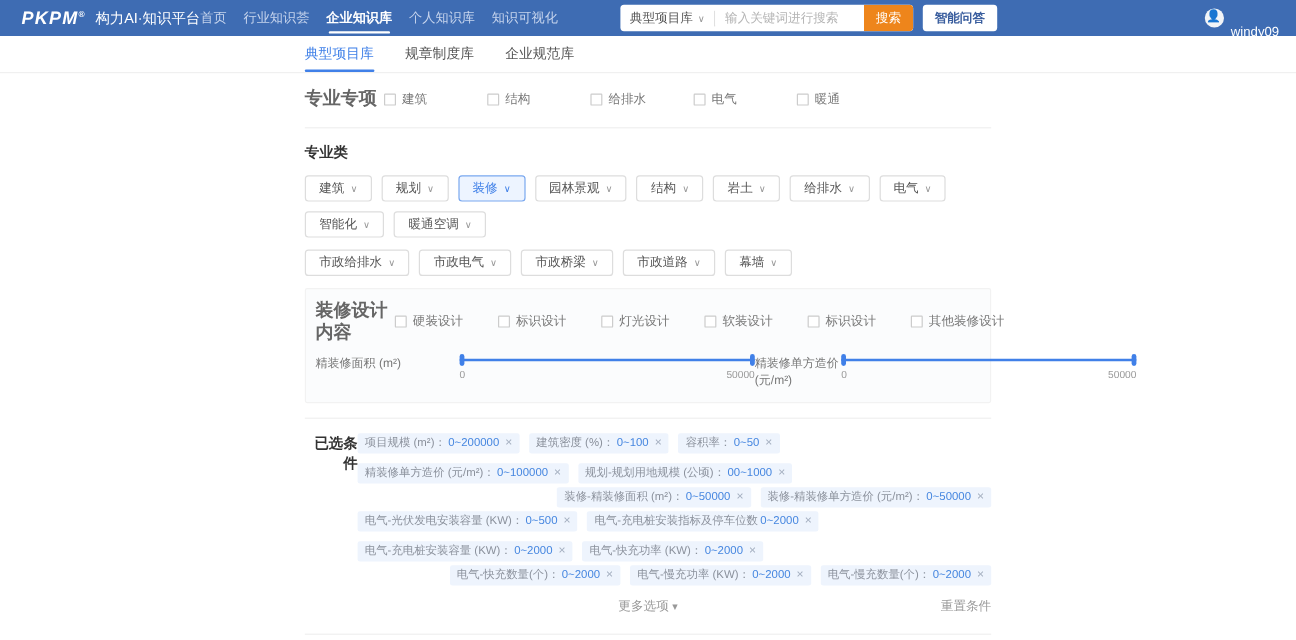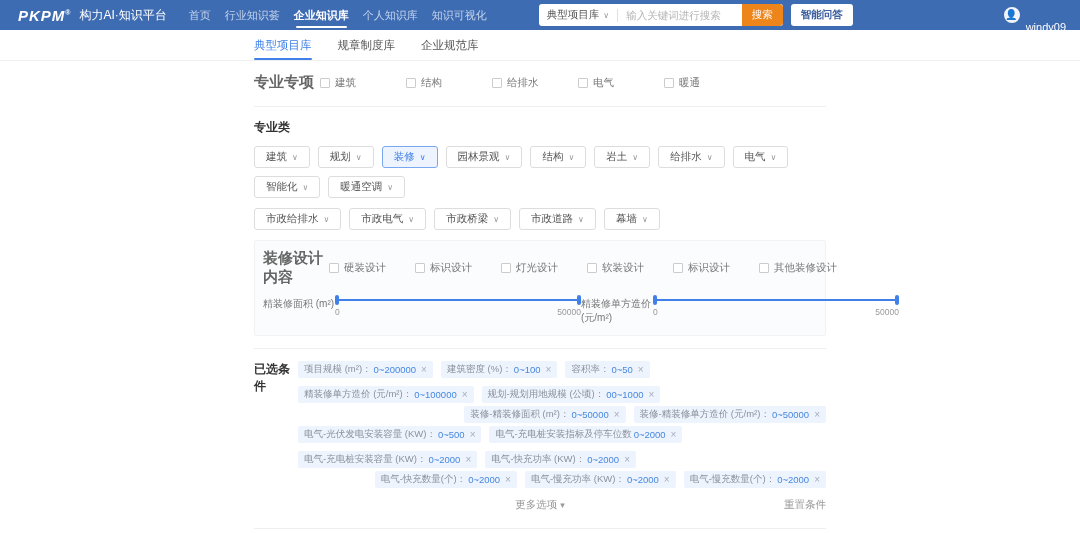--- a/index.html
+++ b/index.html
@@ -2,21 +2,21 @@
 <html><head>
 <meta charset="utf-8">
 <style>
   * { margin:0; padding:0; box-sizing:border-box; }
   html,body { width:1080px; height:533px; overflow:hidden; background:#fff;
     font-family:"Liberation Sans","DejaVu Sans",sans-serif; }
   
   .header { height:30px; background:#3e6cb3; display:flex; align-items:center; padding:0 14px 0 18px; }
   .logo { color:#fff; font-weight:bold; font-size:15px; letter-spacing:1px; font-style:italic; }
   .logo sup { font-size:7px; font-style:normal; }
-  .platform-name { color:#fff; font-size:12px; margin-left:8px; margin-right:22px; white-space:nowrap; }
+  .platform-name { color:#fff; font-size:12px; margin-left:8px; white-space:nowrap; }
   .nav { display:flex; gap:14px; align-items:center; height:14px; }
   .nav-item { color:#c6d4ed; font-size:11px; height:30px; line-height:30px; position:relative; cursor:pointer; white-space:nowrap; }
   .nav-item.active { color:#fff; font-weight:bold; }
   .nav-item.active::after { content:""; position:absolute; left:2px; right:2px; bottom:2px; height:2px; background:#fff; border-radius:1px; }
   .search-wrap { display:flex; align-items:center; margin-left:52px; }
   .search-box { display:flex; align-items:center; background:#fff; border-radius:3px; overflow:hidden; height:22px; width:244px; }
   .search-select { display:flex; align-items:center; gap:4px; padding:0 8px; font-size:10.5px; color:#555; cursor:pointer; white-space:nowrap; }
   .search-select .chev { font-size:8px; color:#999; }
   .search-divider { width:1px; height:13px; background:#e0e0e0; }
   .search-input { border:none; outline:none; flex:1; font-size:10.5px; padding:0 8px; color:#333; min-width:0; }
@@ -51,21 +51,21 @@
   .slider-label { width:72px; flex:none; font-size:10px; color:#777; line-height:1.4; padding-top:2px; }
   .slider-wrap { width:246px; }
   .slider-track { position:relative; height:10px; }
   .slider-line { position:absolute; left:0; right:0; top:4px; height:2px; background:#4080e8; border-radius:1px; }
   .slider-handle { position:absolute; top:0; width:4px; height:10px; background:#4080e8; border-radius:2px; cursor:pointer; }
   .slider-handle.hmin { left:0; }
   .slider-handle.hmax { right:0; }
   .slider-nums { display:flex; justify-content:space-between; font-size:8.5px; color:#999; margin-top:2px; }
   
   .cond-wrap { display:flex; margin-top:12px; }
-  .cond-title { width:44px; flex:none; }
+  .cond-title { width:44px; flex:none;text-align:right; }
   .tag-rows { display:flex; flex-direction:column; gap:3px;align-items:flex-end; }
   .tag-row { display:flex; gap:8px; flex-wrap:wrap; }
   .tag { display:inline-flex; align-items:center; background:#eef4fd; border-radius:2px; padding:2px 6px; font-size:9.5px; white-space:nowrap; }
   .tag-label { color:#8b919c; }
   .tag-value { color:#4787e0; margin-left:2px; }
   .tag-close { color:#a3aebf; margin-left:5px; cursor:pointer; font-size:10px; line-height:1; }
   .options-row { position:relative; height:20px; margin-top:10px; }
   .more-options { position:absolute; left:50%; transform:translateX(-50%); font-size:10.5px; color:#999; cursor:pointer; }
   .more-options .caret { font-size:9px; }
   .reset-btn { position:absolute; right:0; font-size:10.5px; color:#999; cursor:pointer; }
@@ -236,21 +236,21 @@
           <span class="check-label">标识设计</span>
         </span>
           <span class="check-item">
           <span class="checkbox"></span>
           <span class="check-label">其他装修设计</span>
         </span>
         </div>
     </div>
     <div class="slider-row">
 
-    <div style="display:flex; width:100%;">
+    <div style="display:flex; width:100%;gap:48px;">
         <span class="slider-label"><span>精装修面积 (m²)</span><br><span></span></span>
         <div class="slider-wrap">
           <div class="slider-track">
             <div class="slider-line"></div>
             <div class="slider-handle hmin"></div>
             <div class="slider-handle hmax"></div>
           </div>
           <div class="slider-nums">
             <span>0</span>
             <span>50000</span>

